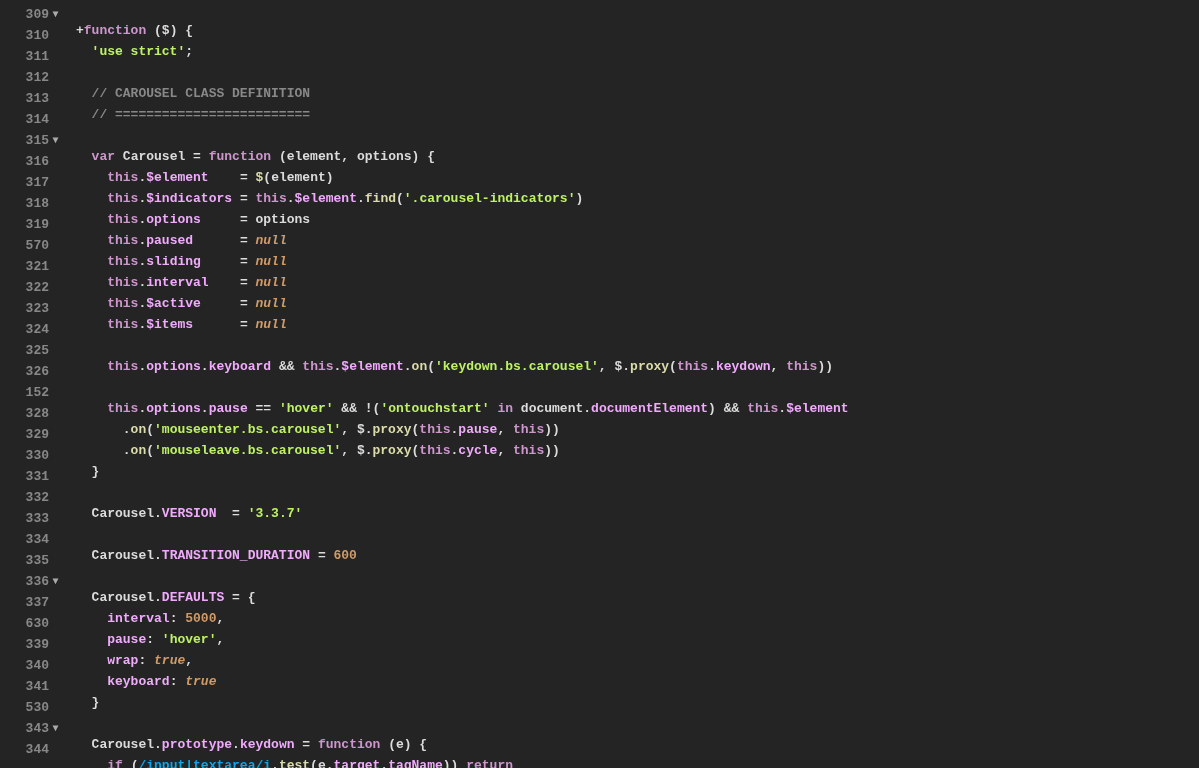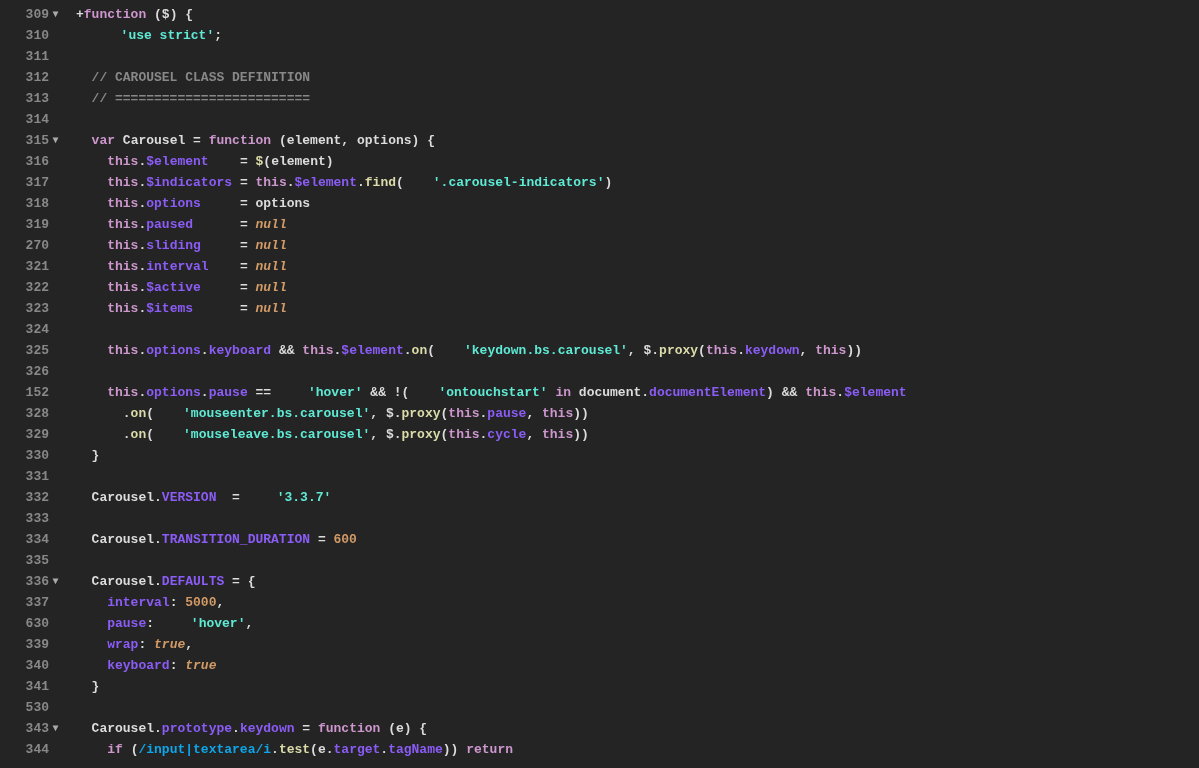--- a/index.html
+++ b/index.html
@@ -31,34 +31,34 @@
   display: flex;
   justify-content: flex-end;
   align-items: center;
   height: 21px;
   padding-right: 2px;
 }
 .gutter-line .num { min-width: 36px; text-align: right; }
 .gutter-line .fold { width: 14px; text-align: center; color: #aaa; font-size: 10px; }
 .code {
   flex: 1;
-  padding: 4px 0 0 8px;
+  padding: 20px 0 0 8px;
   white-space: pre;
   overflow: hidden;
 }
 .code-line { height: 21px; }
 .kw { color: #cd96cd; }
 .fn { color: #dcdcaa; }
-.s  { color: #5eead4; margin-left: 29px; }
+.s  { color: #bef264; }
 .n  { color: #d19a66; text-align: center; }
 .bv { color: #d19a66; font-style: italic; }
 .p  { color: #dcdcdc; }
 .c  { color: #888; font-style: normal; text-align: center; }
 .op { color: #dcdcdc; }
-.prop { color: #8b5cf6; }
+.prop { color: #f0abfc; }
 .th { color: #cd96cd; }
 .id { color: #dcdcdc; }
 .reg { color: #0ea5e9; }
 </style>
 </head>
 <body>
 
 <div class="editor">
   <div class="gutter" id="gutter">
       <div class="gutter-line">
@@ -99,21 +99,21 @@
       </div>
       <div class="gutter-line">
         <span class="num">318</span>
         <span class="fold"></span>
       </div>
       <div class="gutter-line">
         <span class="num">319</span>
         <span class="fold"></span>
       </div>
       <div class="gutter-line">
-        <span class="num">270</span>
+        <span class="num">570</span>
         <span class="fold"></span>
       </div>
       <div class="gutter-line">
         <span class="num">321</span>
         <span class="fold"></span>
       </div>
       <div class="gutter-line">
         <span class="num">322</span>
         <span class="fold"></span>
       </div>

